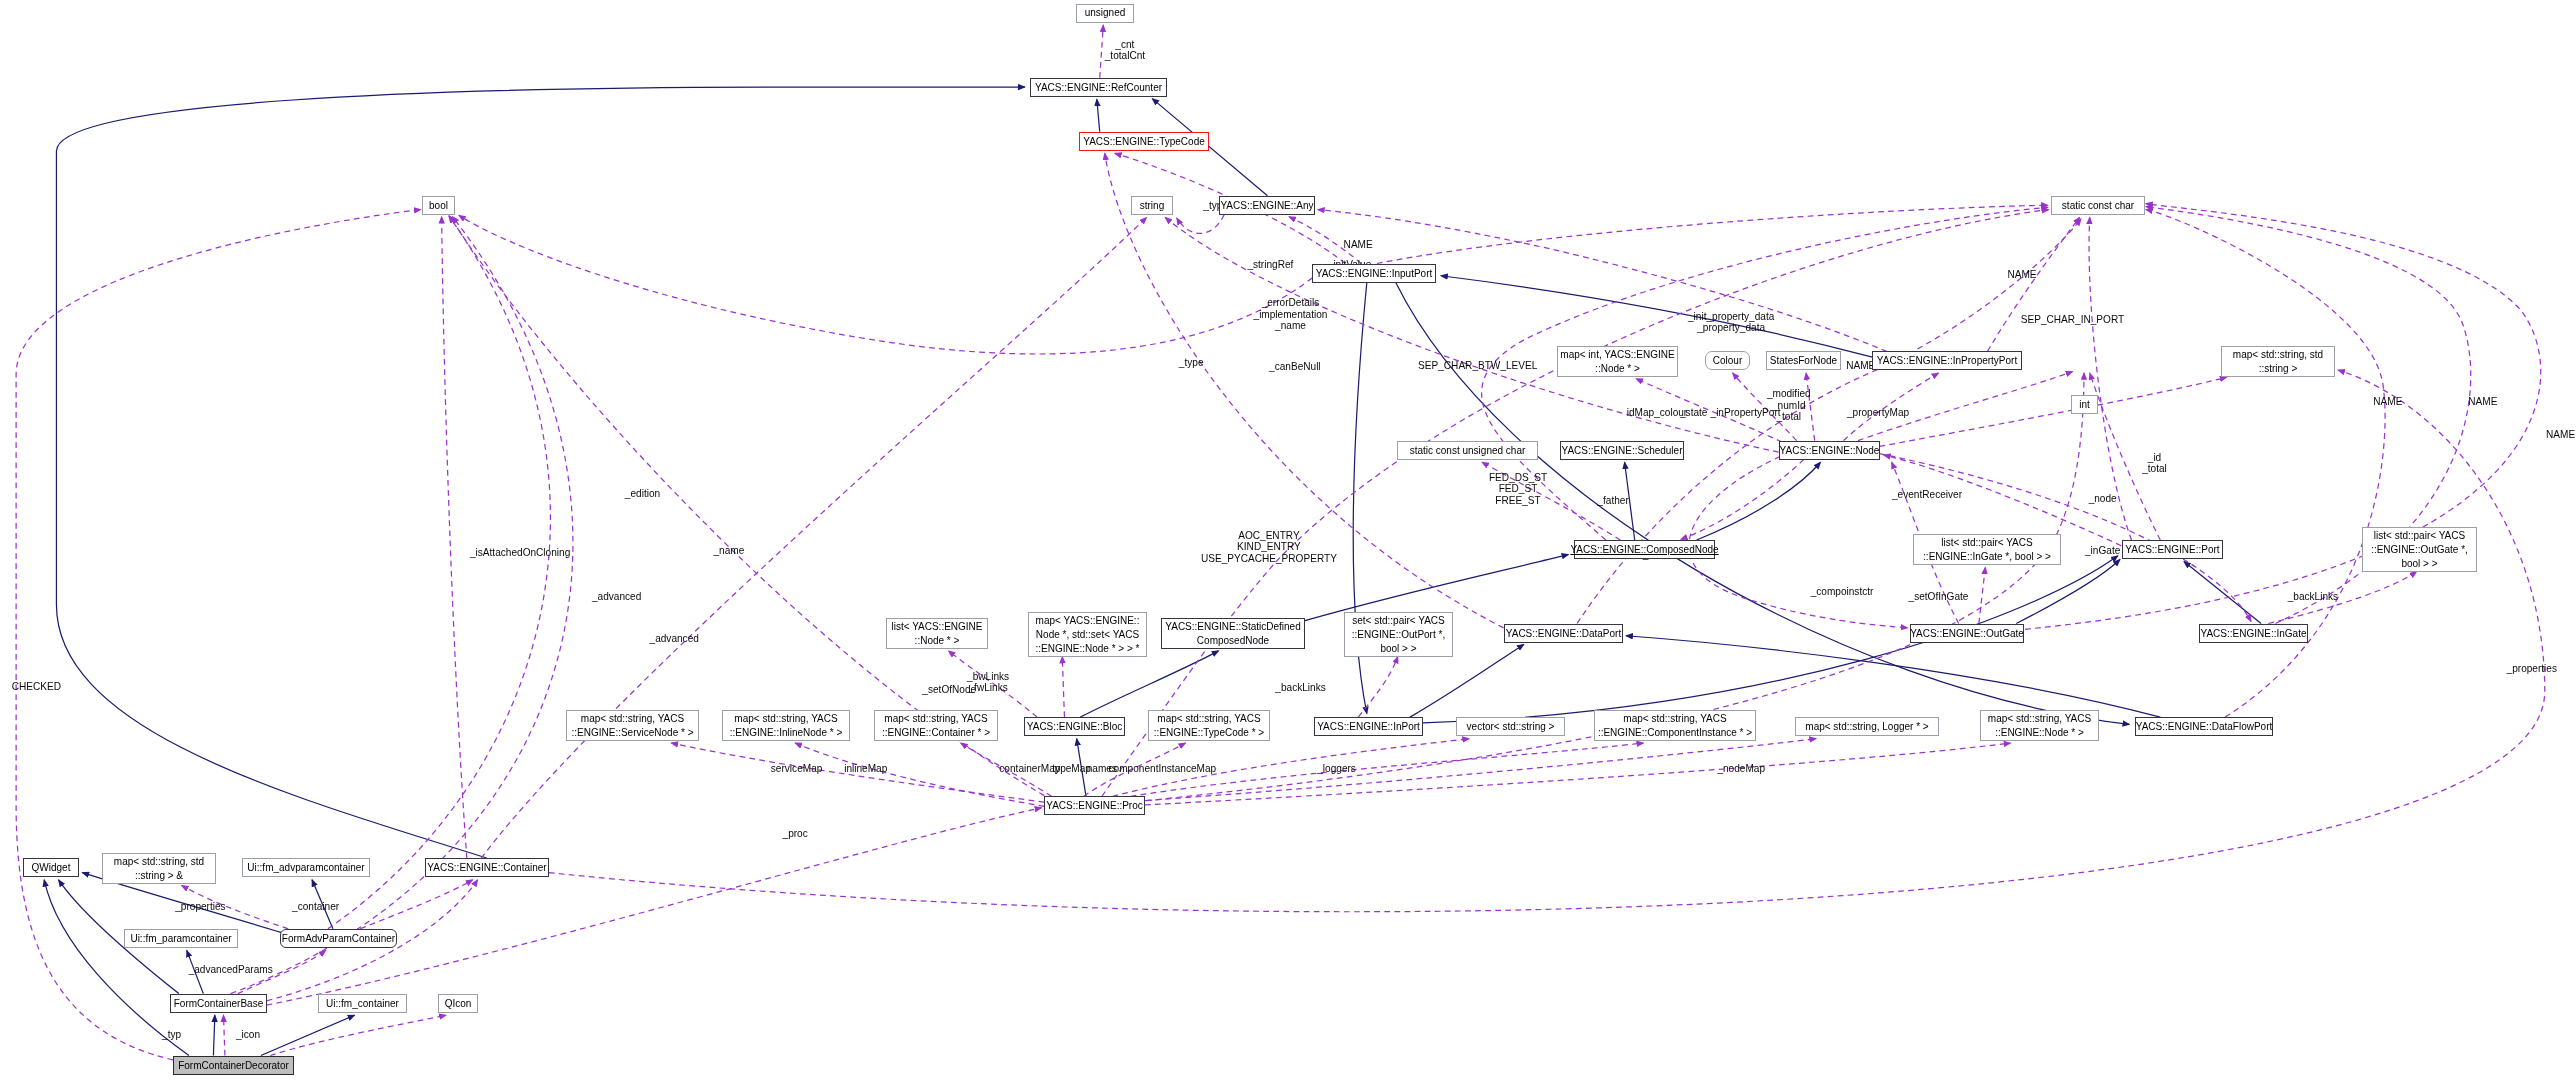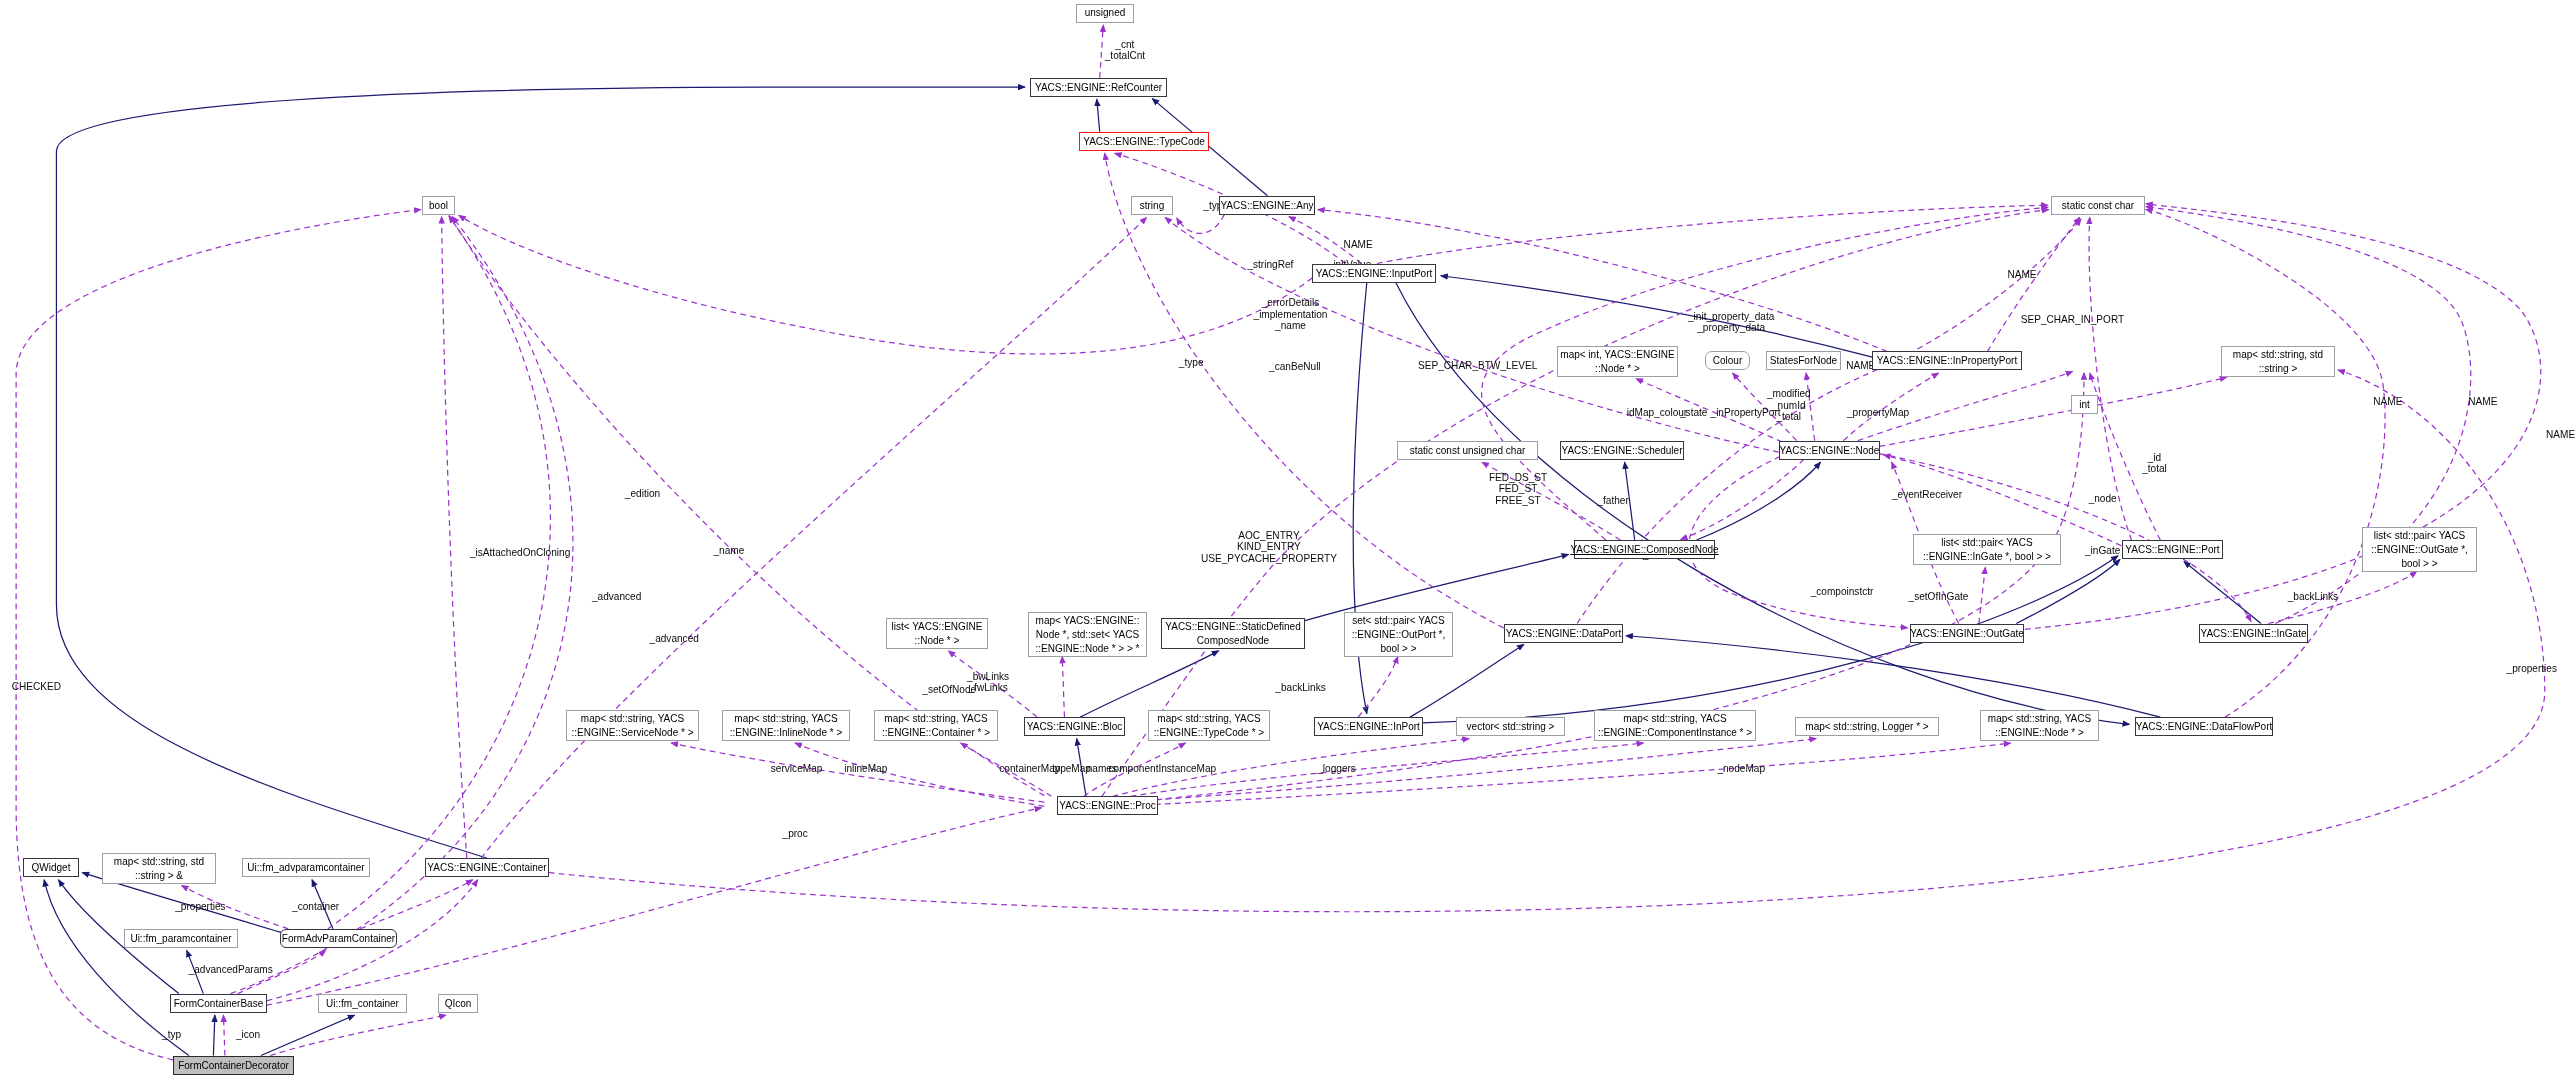--- a/index.html
+++ b/index.html
@@ -225,21 +225,21 @@
       <div class="nd plain" style="left: 1148px; top: 710px; width: 122px; min-height: 30px;">map&lt; std::string, YACS
 ::ENGINE::TypeCode * &gt;</div>
       <div class="nd bold" style="left: 1314px; top: 717px; width: 109px; min-height: 19px;">YACS::ENGINE::InPort</div>
       <div class="nd plain" style="left: 1456px; top: 717px; width: 109px; min-height: 19px;">vector&lt; std::string &gt;</div>
       <div class="nd plain" style="left: 1594px; top: 710px; width: 162px; min-height: 30px;">map&lt; std::string, YACS
 ::ENGINE::ComponentInstance * &gt;</div>
       <div class="nd plain" style="left: 1795px; top: 717px; width: 144px; min-height: 19px;">map&lt; std::string, Logger * &gt;</div>
       <div class="nd plain" style="left: 1980px; top: 710px; width: 119px; min-height: 30px;">map&lt; std::string, YACS
 ::ENGINE::Node * &gt;</div>
       <div class="nd bold" style="left: 2135px; top: 717px; width: 138px; min-height: 19px;">YACS::ENGINE::DataFlowPort</div>
-      <div class="nd bold" style="left: 1044px; top: 796px; width: 101px; min-height: 19px; margin-left: 13px;">YACS::ENGINE::Proc</div>
+      <div class="nd bold" style="left: 1044px; top: 796px; width: 101px; min-height: 19px;">YACS::ENGINE::Proc</div>
       <div class="nd bold" style="left: 23px; top: 858px; width: 56px; min-height: 19px;">QWidget</div>
       <div class="nd plain" style="left: 102px; top: 853px; width: 114px; min-height: 30px;">map&lt; std::string, std
 ::string &gt; &amp;</div>
       <div class="nd plain" style="left: 242px; top: 858px; width: 128px; min-height: 19px;">Ui::fm_advparamcontainer</div>
       <div class="nd bold" style="left: 425px; top: 858px; width: 124px; min-height: 19px;">YACS::ENGINE::Container</div>
       <div class="nd plain" style="left: 124px; top: 929px; width: 114px; min-height: 19px;">Ui::fm_paramcontainer</div>
       <div class="nd bold" style="left: 280px; top: 929px; width: 117px; min-height: 19px; border-radius: 6px;">FormAdvParamContainer</div>
       <div class="nd bold" style="left: 170px; top: 994px; width: 97px; min-height: 19px;">FormContainerBase</div>
       <div class="nd plain" style="left: 318px; top: 994px; width: 89px; min-height: 19px;">Ui::fm_container</div>
       <div class="nd plain" style="left: 438px; top: 994px; width: 40px; min-height: 19px;">QIcon</div>

